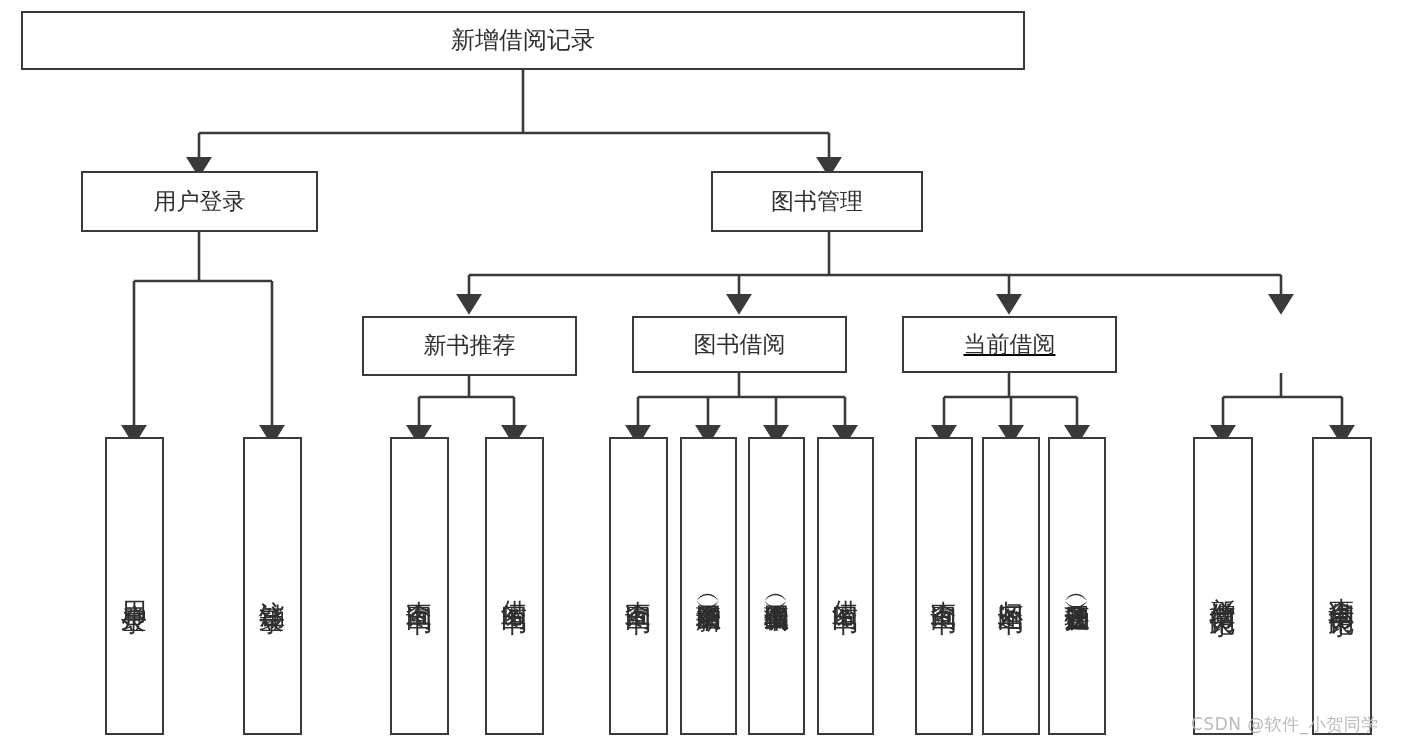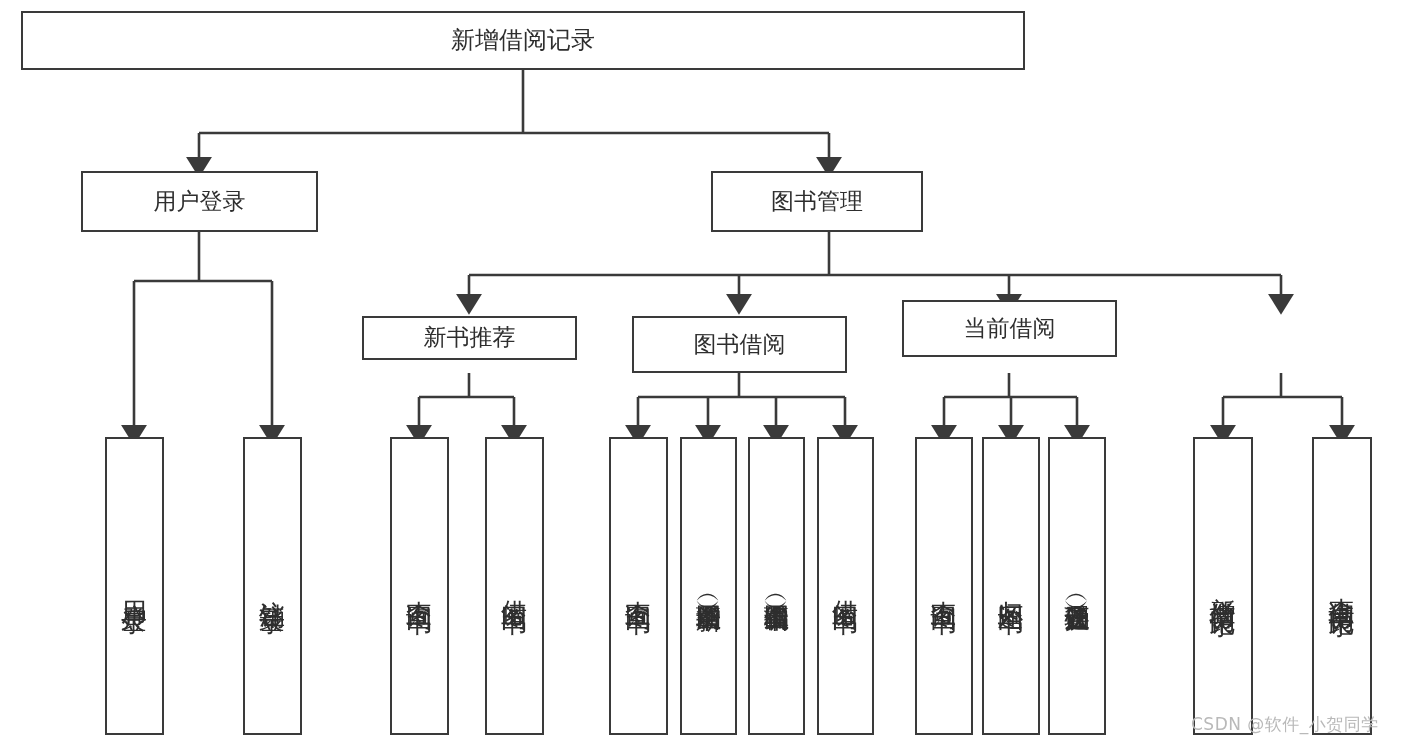--- a/index.html
+++ b/index.html
@@ -130,27 +130,27 @@
     <span class="label">新增借阅记录</span>
   </div>
 
   <div class="node horiz" style="left:81px; top:171px; width:237px; height:61px;">
     <span class="label">用户登录</span>
   </div>
   <div class="node horiz" style="left:711px; top:171px; width:212px; height:61px;">
     <span class="label">图书管理</span>
   </div>
 
-  <div class="node horiz" style="left:362px; top:316px; width:215px; height:44px;">
+  <div class="node horiz" style="left:362px; top:316px; width:215px; height:60px;">
     <span class="label">新书推荐</span>
   </div>
   <div class="node horiz" style="left:632px; top:316px; width:215px; height:57px;">
     <span class="label">图书借阅</span>
   </div>
-  <div class="node horiz" style="left:902px; top:300px; width:215px; height:57px;">
+  <div class="node horiz" style="left:902px; top:316px; width:215px; height:57px;text-decoration:underline;">
     <span class="label">当前借阅</span>
   </div>
 
   <div class="node vert" style="left:105px; top:437px; width:59px; height:298px;">
     <span class="label">用户登录</span>
   </div>
   <div class="node vert" style="left:243px; top:437px; width:59px; height:298px;">
     <span class="label">注销登录</span>
   </div>
 

